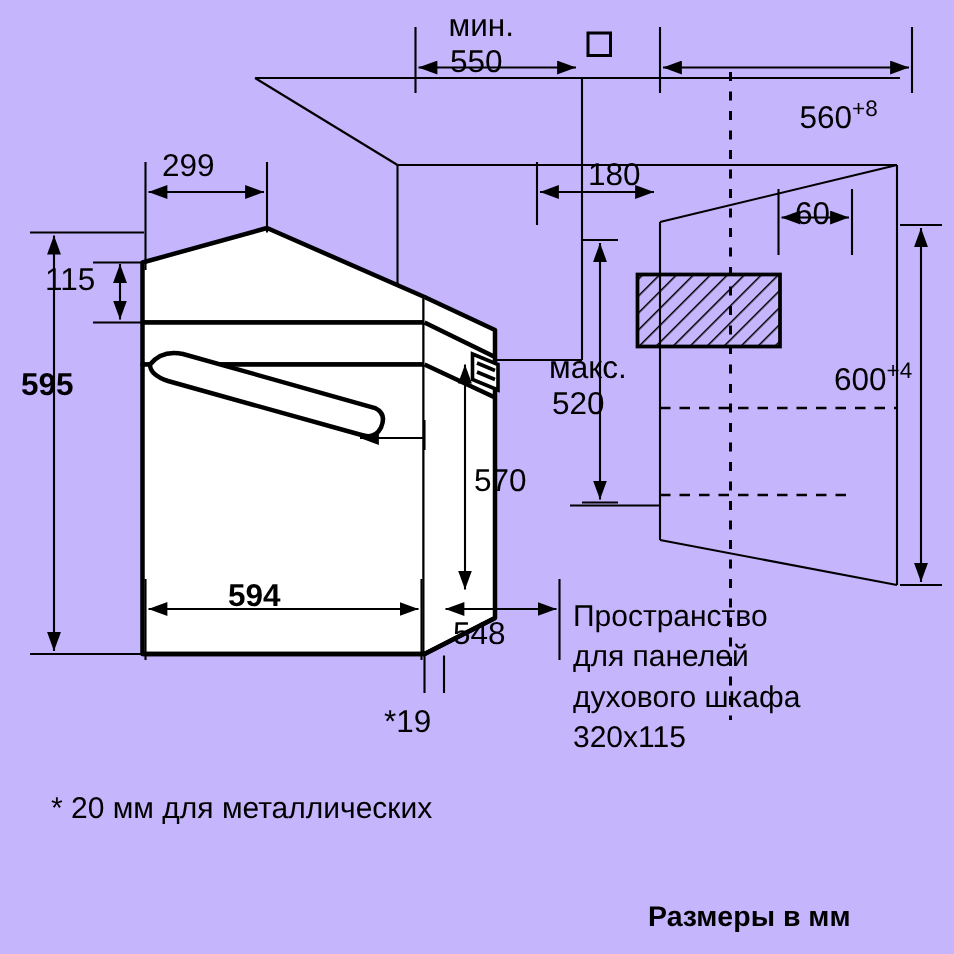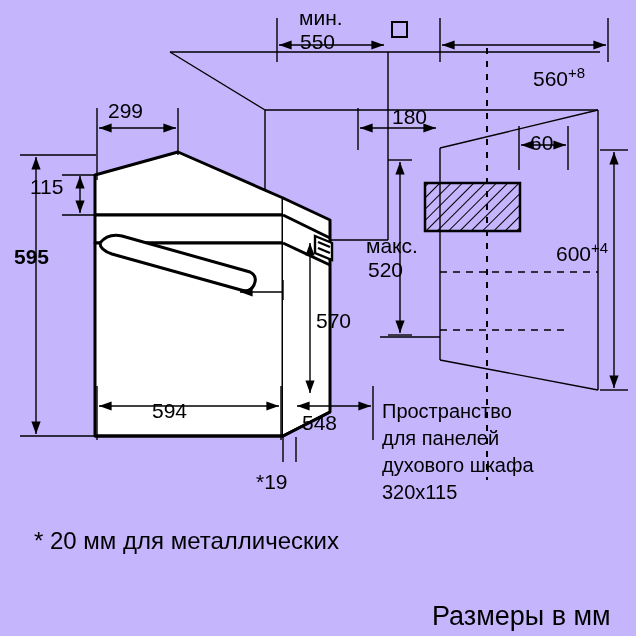--- a/index.html
+++ b/index.html
@@ -29,25 +29,25 @@
     white-space: pre;
     line-height: 1.12;
   }
   .lbl-dim {
     font-size: 21px;
   }
   .lbl-big {
     font-size: 20px;
   }
   .lbl-note {
-    font-size: 24px;
+    font-size: 20px;
   }
   .lbl-bold {
-    font-weight: normal;
-    font-size: 27px;
+    font-weight: bold;
+    font-size: 19px;
   }
   .sup {
     font-size: 15px;
     vertical-align: super;
   }
 </style>
 </head>
 <body>
 
 <div id="canvas">
@@ -194,21 +194,21 @@
   <div class="lbl lbl-dim" style="left:30px; top:175px;">115</div>
   <div class="lbl lbl-dim" style="left:14px; top:245px;font-weight:bold;">595</div>
   <div class="lbl lbl-dim" style="left:296px; top:309px;margin-left:20px;">570</div>
 
   <div class="lbl lbl-dim" style="left:366px; top:234px;">макс.</div>
   <div class="lbl lbl-dim" style="left:368px; top:258px;">520</div>
 
   <div class="lbl lbl-dim" style="left:556px; top:240px;"><span>600</span><span class="sup">+4</span></div>
 
 
-  <div class="lbl lbl-dim" style="left:152px; top:399px;">594</div>
+  <div class="lbl lbl-dim" style="left:152px; top:386px;font-weight:bold;">594</div>
   <div class="lbl lbl-dim" style="left:302px; top:411px;">548</div>
   <div class="lbl lbl-dim" style="left:256px; top:470px;">*19</div>
 
   <div class="lbl lbl-big" style="left:382px; top:400px;">Пространство</div>
   <div class="lbl lbl-big" style="left:382px; top:427px;">для панелей</div>
   <div class="lbl lbl-big" style="left:382px; top:454px;">духового шкафа</div>
   <div class="lbl lbl-big" style="left:382px; top:481px;">320x115</div>
 
   <div class="lbl lbl-note" style="left:34px; top:528px;">* 20 мм для металлических</div>
 

